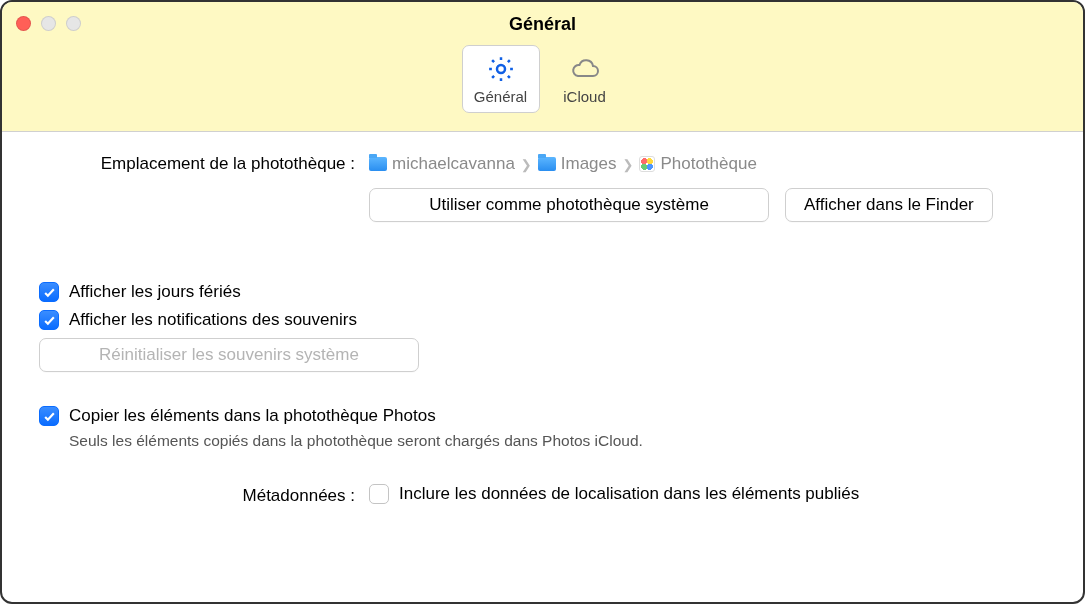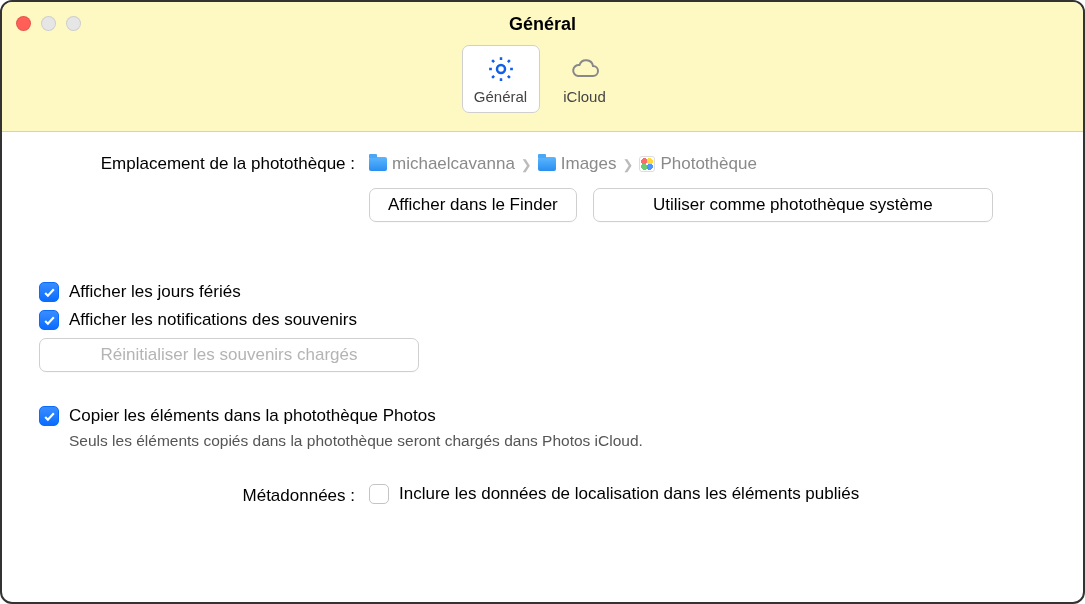--- a/index.html
+++ b/index.html
@@ -248,22 +248,22 @@
             <span class="folder-ic"></span>
             <span>Images</span>
           </span>
           <span class="chev">❯</span>
           <span class="crumb">
             <span class="photos-ic"></span>
             <span>Photothèque</span>
           </span>
         </div>
         <div class="btn-row">
+          <button class="mac-btn wide">Utiliser comme photothèque système</button>
           <button class="mac-btn">Afficher dans le Finder</button>
-          <button class="mac-btn wide">Utiliser comme photothèque système</button>
         </div>
       </div>
     </div>
 
     <div class="spacer-lg"></div>
 
 
     <div class="spacer-lg"></div>
 
     <div class="row">
@@ -278,21 +278,21 @@
         </div>
         <div class="check-row">
           <div class="checkbox checked">
             <svg width="13" height="13" viewBox="0 0 24 24" fill="none" stroke="#fff" stroke-width="4">
                 <polyline points="4 13 9 18 20 6"></polyline>
               </svg>
           </div>
           <span class="txt">Afficher les notifications des souvenirs</span>
         </div>
         <div>
-          <button class="mac-btn disabled" style="width:380px;text-align:center;">Réinitialiser les souvenirs chargés</button>
+          <button class="mac-btn disabled" style="width:380px;text-align:center;">Réinitialiser les souvenirs système</button>
         </div>
       </div>
     </div>
 
     <div class="spacer-lg"></div>
 
     <div class="row">
       <div class="value-col">
         <div class="check-row">
           <div class="checkbox checked">

